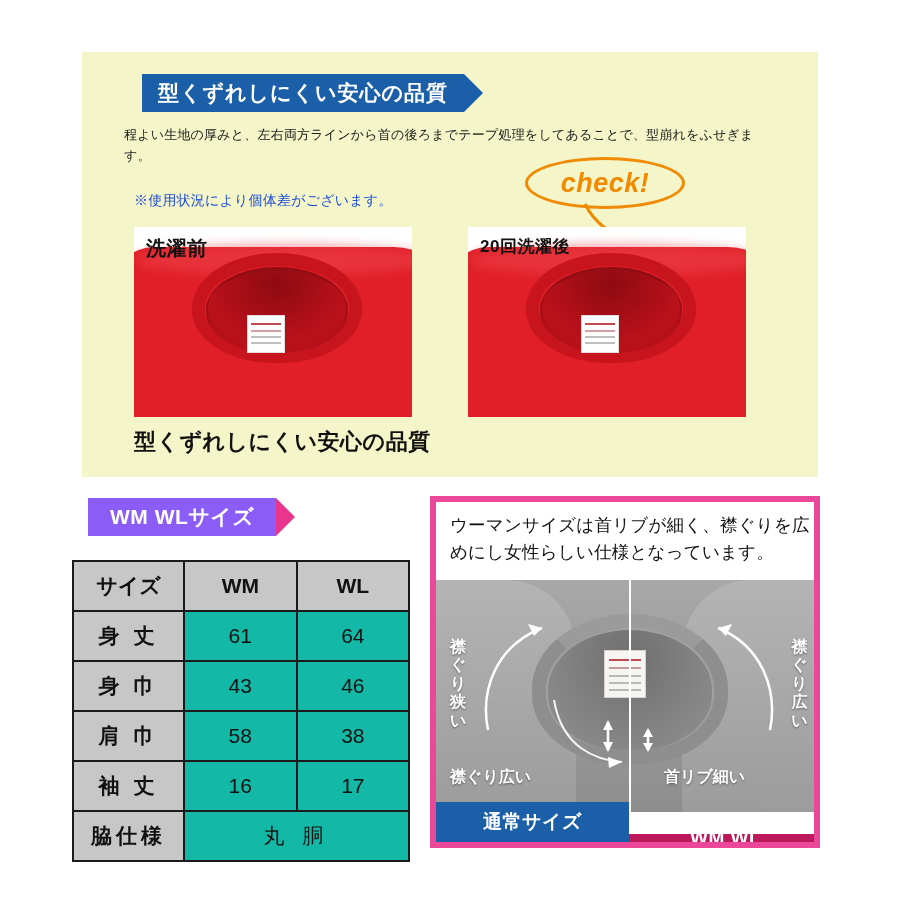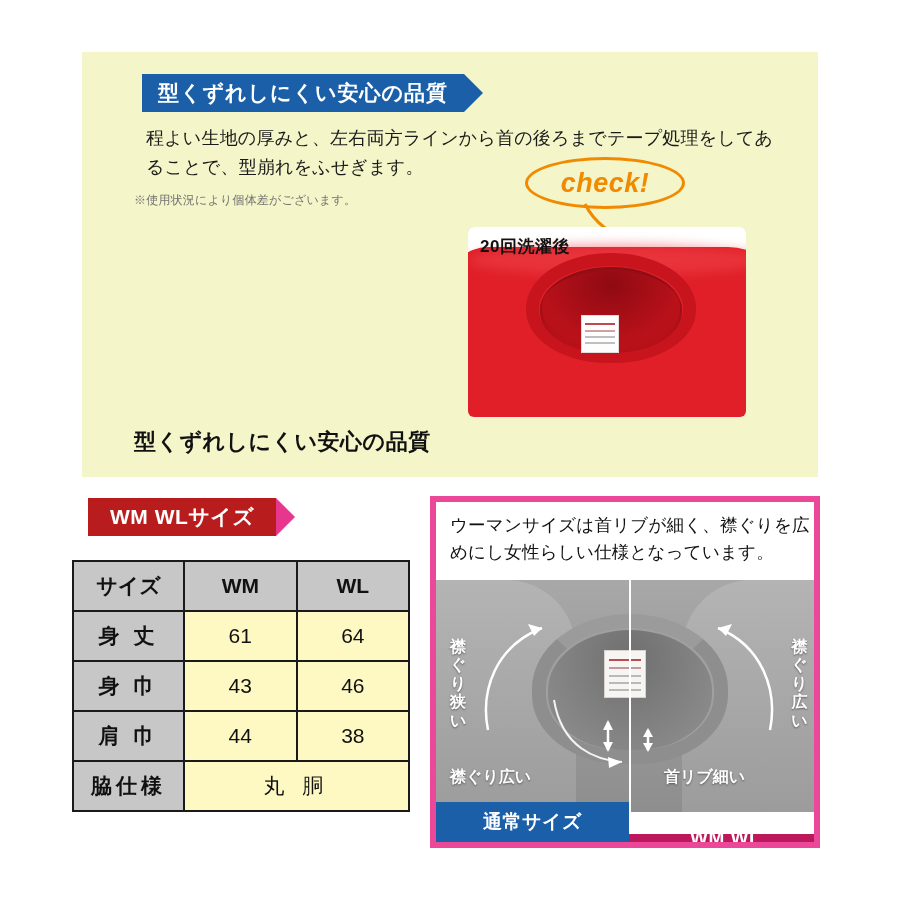--- a/index.html
+++ b/index.html
@@ -47,34 +47,34 @@
     top: 0;
     width: 0;
     height: 0;
     border-top: 19px solid transparent;
     border-bottom: 19px solid transparent;
     border-left: 19px solid #1a5fa8;
   }
 
   .body-text {
     position: absolute;
-    left: 64px;
+    left: 42px;
     top: 72px;
     width: 640px;
-    font-size: 18px;
+    font-size: 13px;
     line-height: 1.62;
     letter-spacing: 0.2px;
     color: #1a1a1a;
   }
   .note-text {
     position: absolute;
     left: 52px;
     top: 140px;
-    font-size: 12px;
-    color: #737373;
+    font-size: 14px;
+    color: #1d4ed8;
     letter-spacing: 0.2px;
   }
 
   
   .check-bubble {
     position: absolute;
     left: 443px;
     top: 105px;
     width: 160px;
     height: 52px;
@@ -106,21 +106,21 @@
 
   
   .photo {
     position: absolute;
     width: 278px;
     height: 190px;
     overflow: hidden;
     background: #c9c9c9;
   }
   .photo-left { left: 52px; top: 175px; }
-  .photo-right { left: 386px; top: 175px; border-radius: 6px; }
+  .photo-right { left: 386px; top: 175px; }
 
   .photo .bg {
     position: absolute;
     inset: 0;
     background: #ffffff;
   }
   
   .photo .shirt {
     position: absolute;
     left: -20px;
@@ -212,21 +212,21 @@
     letter-spacing: 0.5px;
     color: #111111;
   }
 
   
   .size-ribbon {
     position: absolute;
     left: 88px;
     top: 498px;
     height: 38px;
-    background: #b91c1c;
+    background: #8b5cf6;
     color: #ffffff;
     font-size: 21px;
     font-weight: bold;
     letter-spacing: 0.5px;
     display: flex;
     align-items: center;
     padding: 0 22px;
   }
   .size-ribbon::after {
     content: "";
@@ -239,21 +239,21 @@
     border-bottom: 19px solid transparent;
     border-left: 19px solid #e8368f;
   }
 
   table.size-table {
     position: absolute;
     left: 72px;
     top: 560px;
     width: 338px;
     border-collapse: collapse;
-    background: #fef9c3;
+    background: #14b8a6;
   }
   table.size-table th,
   table.size-table td {
     border: 2px solid #1a1a1a;
     text-align: center;
     font-size: 21px;
     height: 46px;
     font-weight: normal;
     color: #111111;
   }
@@ -418,20 +418,35 @@
 
   <div class="check-bubble">
     <div class="ellipse"></div>
     <div class="label">check!</div>
   </div>
   <svg class="check-tail" width="120" height="50">
     <path d="M8,2 C18,22 36,34 58,40" stroke="#f08a00" stroke-width="3" fill="none"></path>
     <path d="M58,40 L44,38 L52,28 Z" fill="#f08a00"></path>
   </svg>
 
+  <div class="photo photo-left">
+    <div class="bg"></div>
+    <div class="shirt"></div>
+    <div class="shirt-hi"></div>
+    <div class="collar-outer"></div>
+    <div class="collar-inner"></div>
+    <div class="neck-shadow"></div>
+    <div class="tag">
+      <div class="tagline t1"></div>
+        <div class="tagline t2"></div>
+      <div class="tagline t3"></div>
+        <div class="tagline t4"></div>
+    </div>
+    <div class="caption">洗濯前</div>
+  </div>
 
   <div class="photo photo-right">
     <div class="bg"></div>
     <div class="shirt"></div>
     <div class="shirt-hi"></div>
     <div class="collar-outer"></div>
     <div class="collar-inner"></div>
     <div class="neck-shadow"></div>
     <div class="tag">
       <div class="tagline t1"></div>
@@ -463,22 +478,27 @@
       <td>61</td>
       <td>64</td>
     </tr>
     <tr>
       <th>身 巾</th>
       <td>43</td>
       <td>46</td>
     </tr>
     <tr>
       <th>肩 巾</th>
-      <td>44</td>
+      <td>58</td>
       <td>38</td>
+    </tr>
+    <tr>
+      <th>袖 丈</th>
+      <td>16</td>
+      <td>17</td>
     </tr>
     <tr>
       <th>脇仕様</th>
       <td class="spec-cell" colspan="2">丸 胴</td>
     </tr>
   </tbody>
 </table>
 
 <div class="neck-panel">
   <div class="neck-desc">ウーマンサイズは首リブが細く、襟ぐりを広めにし女性らしい仕様となっています。</div>

